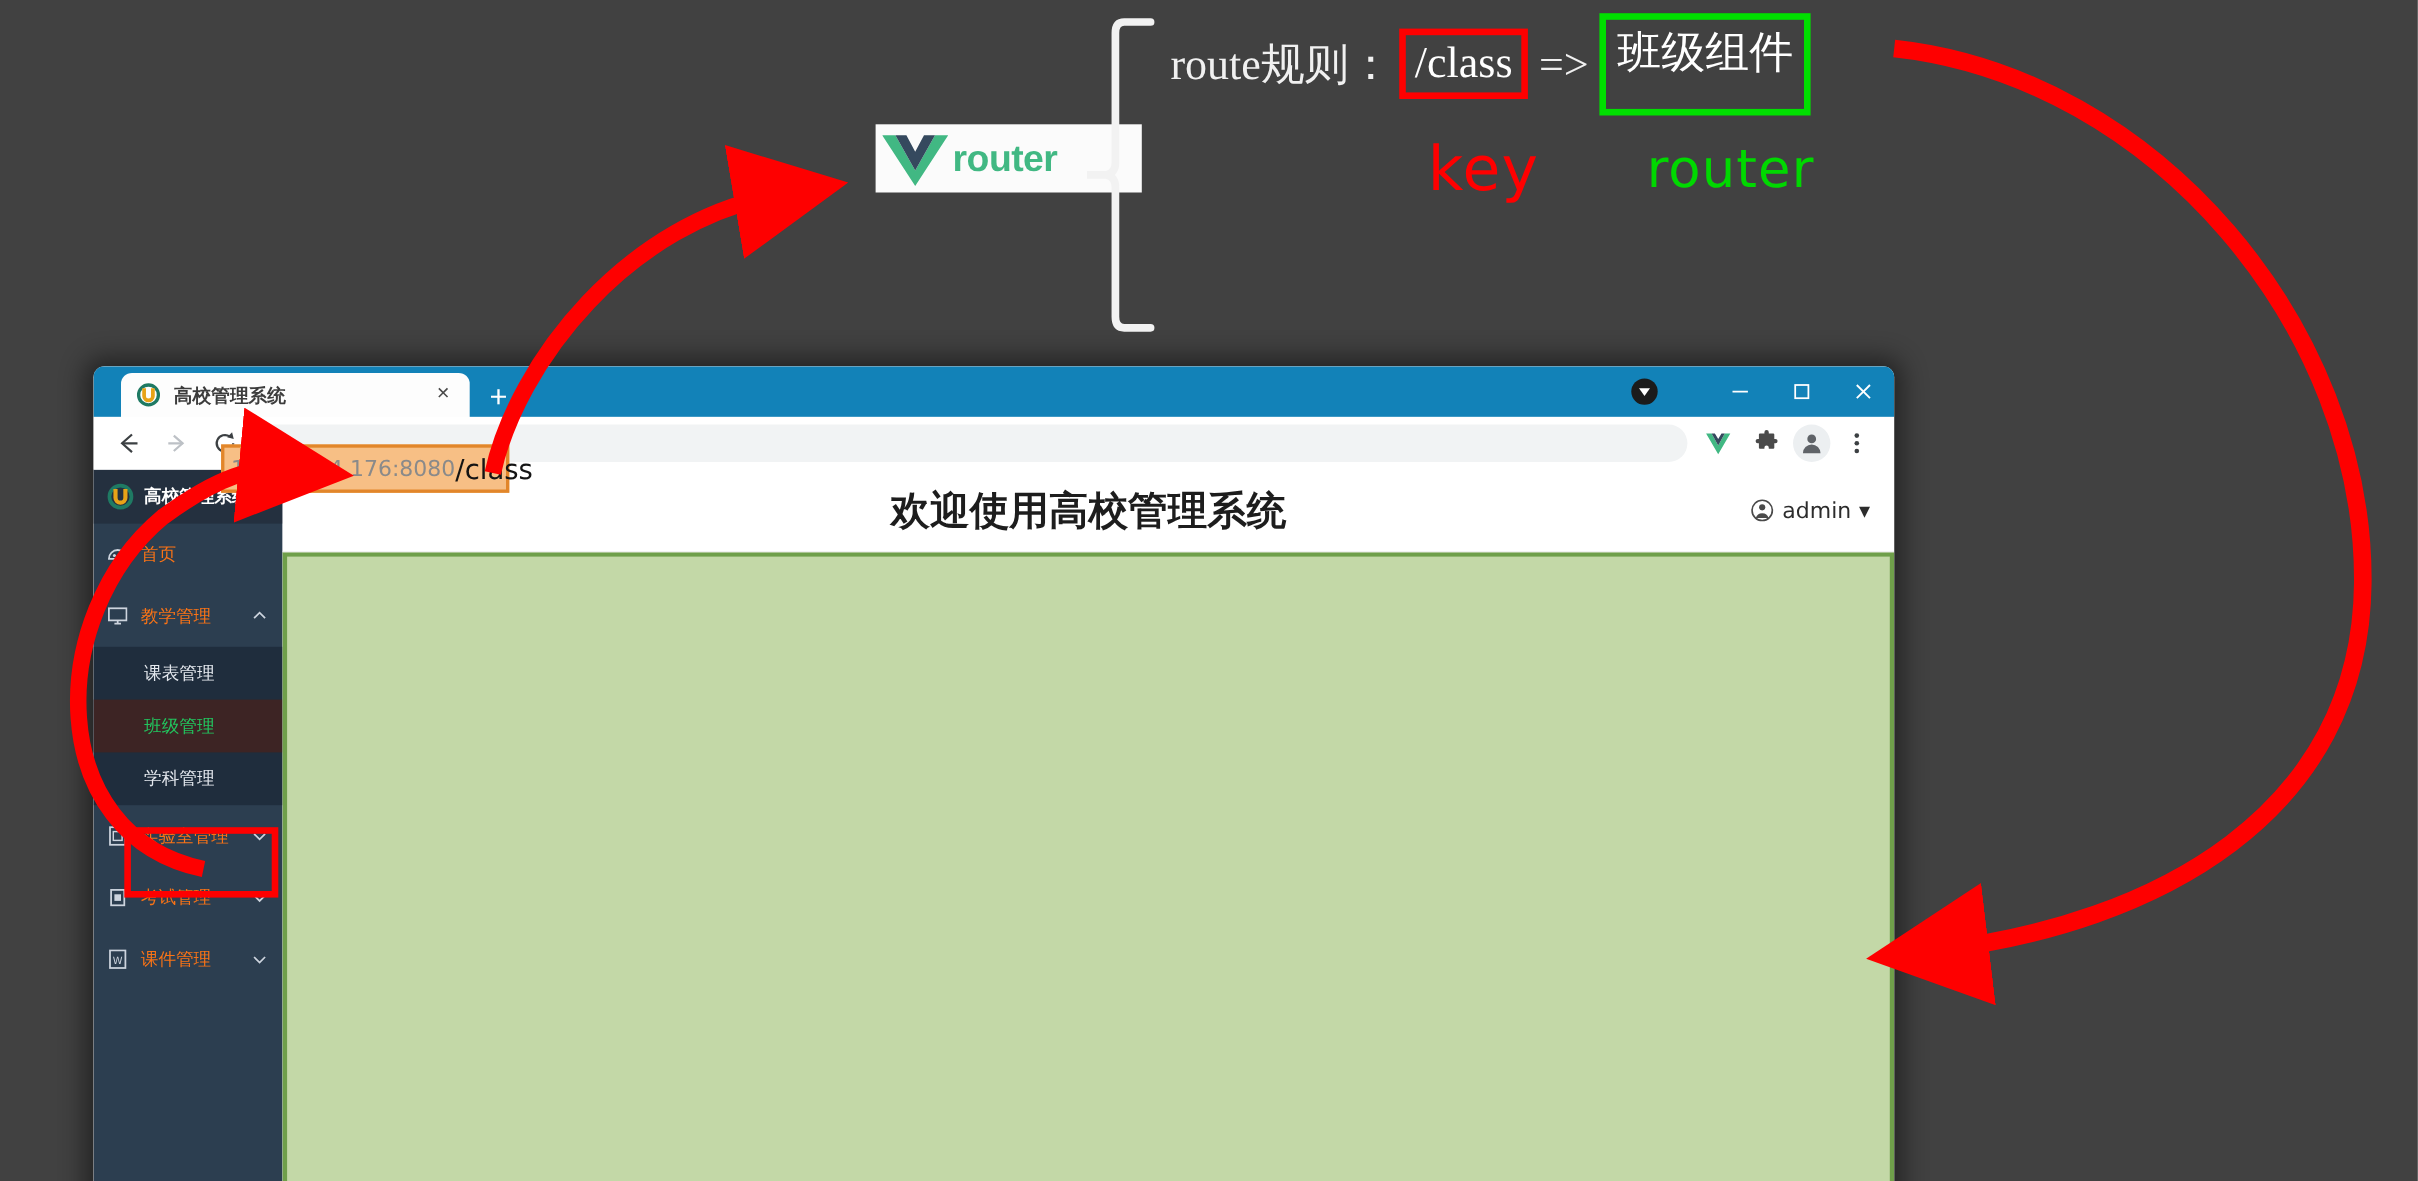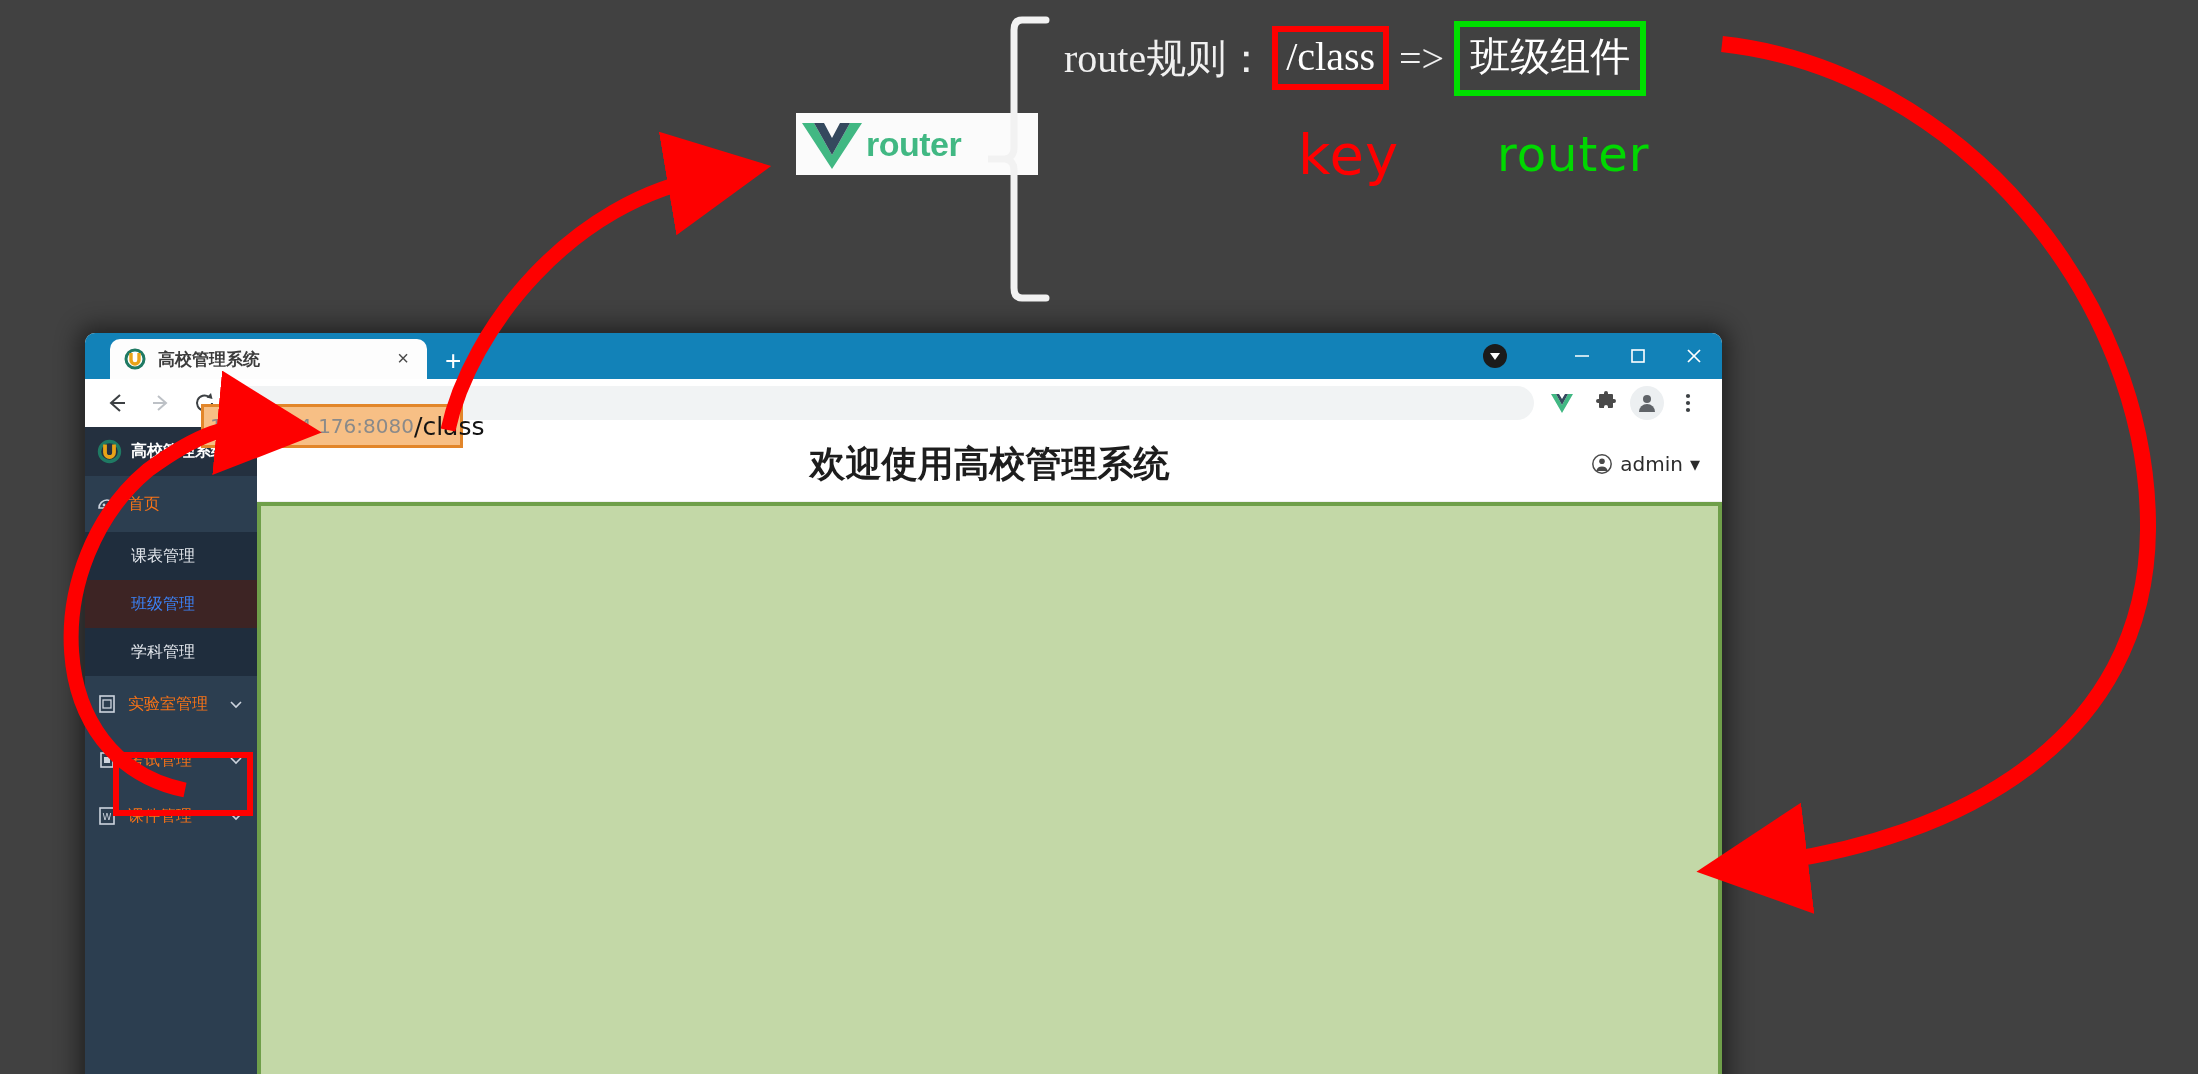--- a/index.html
+++ b/index.html
@@ -37,21 +37,21 @@
   .key-box{
     border:6px solid #fe0000;padding:1px 8px 4px 8px;
     font-size:40px;color:#ffffff;
     font-family:"Liberation Serif","DejaVu Serif",serif;
   }
   .arrow-eq{
     font-size:40px;color:#f0f0f0;padding:0 10px;
     font-family:"Liberation Serif","DejaVu Serif",serif;
   }
   .value-box{
-    border:6px solid #00e000;padding:2px 10px 6px 10px;
+    border:6px solid #00e000;padding:2px 10px 24px 10px;
     font-size:40px;color:#ffffff;
     font-family:"Liberation Serif","DejaVu Serif",serif;
   }
   .key-word{
     position:absolute;left:1298px;top:122px;
     font-size:56px;color:#ff0000;
     font-family:"DejaVu Sans",sans-serif;letter-spacing:1px;
   }
   .value-word{
     position:absolute;left:1497px;top:126px;
@@ -142,21 +142,21 @@
     font-family:"DejaVu Sans",sans-serif;gap:12px;
   }
   .sb-ic{width:18px;height:18px;flex:0 0 18px;}
   .sb-caret{margin-left:auto;width:16px;height:16px;}
   .sb-sub{background:#1f2d3d;}
   .sb-subitem{
     height:48px;display:flex;align-items:center;padding-left:46px;
     box-sizing:border-box;color:#e4e8ee;font-size:16px;
     font-family:"DejaVu Sans",sans-serif;
   }
-  .sb-subitem.active{color:#3b82f6;background:#3d2424;}
+  .sb-subitem.active{color:#22c55e;background:#3d2424;}
 
   .content{flex:1;background:#ffffff;position:relative;}
   .apphead{
     height:74px;background:#ffffff;display:flex;align-items:center;
     position:relative;border-bottom:1px solid #f0f0f0;
   }
   .apphead-title{
     position:absolute;left:0;right:0;text-align:center;
     font-size:36px;color:#1d1d1d;font-weight:600;
     font-family:"DejaVu Sans",sans-serif;
@@ -307,20 +307,31 @@
 
         <div class="sb-item">
           <svg class="sb-ic" viewBox="0 0 18 18">
             <path d="M1 13 A8 8 0 0 1 17 13 Z" fill="none" stroke="#cdd4de" stroke-width="1.6"></path>
             <circle cx="6" cy="10" r="1.4" fill="#cdd4de"></circle>
               <circle cx="12" cy="10" r="1.4" fill="#cdd4de"></circle>
           </svg>
           <span>首页</span>
         </div>
 
+        <div class="sb-item">
+          <svg class="sb-ic" viewBox="0 0 18 18">
+            <rect x="1" y="2" width="16" height="11" fill="none" stroke="#cdd4de" stroke-width="1.6"></rect>
+            <line x1="6" y1="16" x2="12" y2="16" stroke="#cdd4de" stroke-width="1.6"></line>
+            <line x1="9" y1="13" x2="9" y2="16" stroke="#cdd4de" stroke-width="1.6"></line>
+          </svg>
+          <span>教学管理</span>
+          <svg class="sb-caret" viewBox="0 0 16 16">
+            <path d="M3 10 L8 5 L13 10" fill="none" stroke="#cdd4de" stroke-width="1.6"></path>
+          </svg>
+        </div>
 
         <div class="sb-sub">
           <div class="sb-subitem">课表管理</div>
           <div class="sb-subitem active">班级管理</div>
           <div class="sb-subitem">学科管理</div>
         </div>
 
         <div class="sb-item">
           <svg class="sb-ic" viewBox="0 0 18 18">
             <rect x="2" y="1" width="14" height="16" fill="none" stroke="#cdd4de" stroke-width="1.6"></rect>

